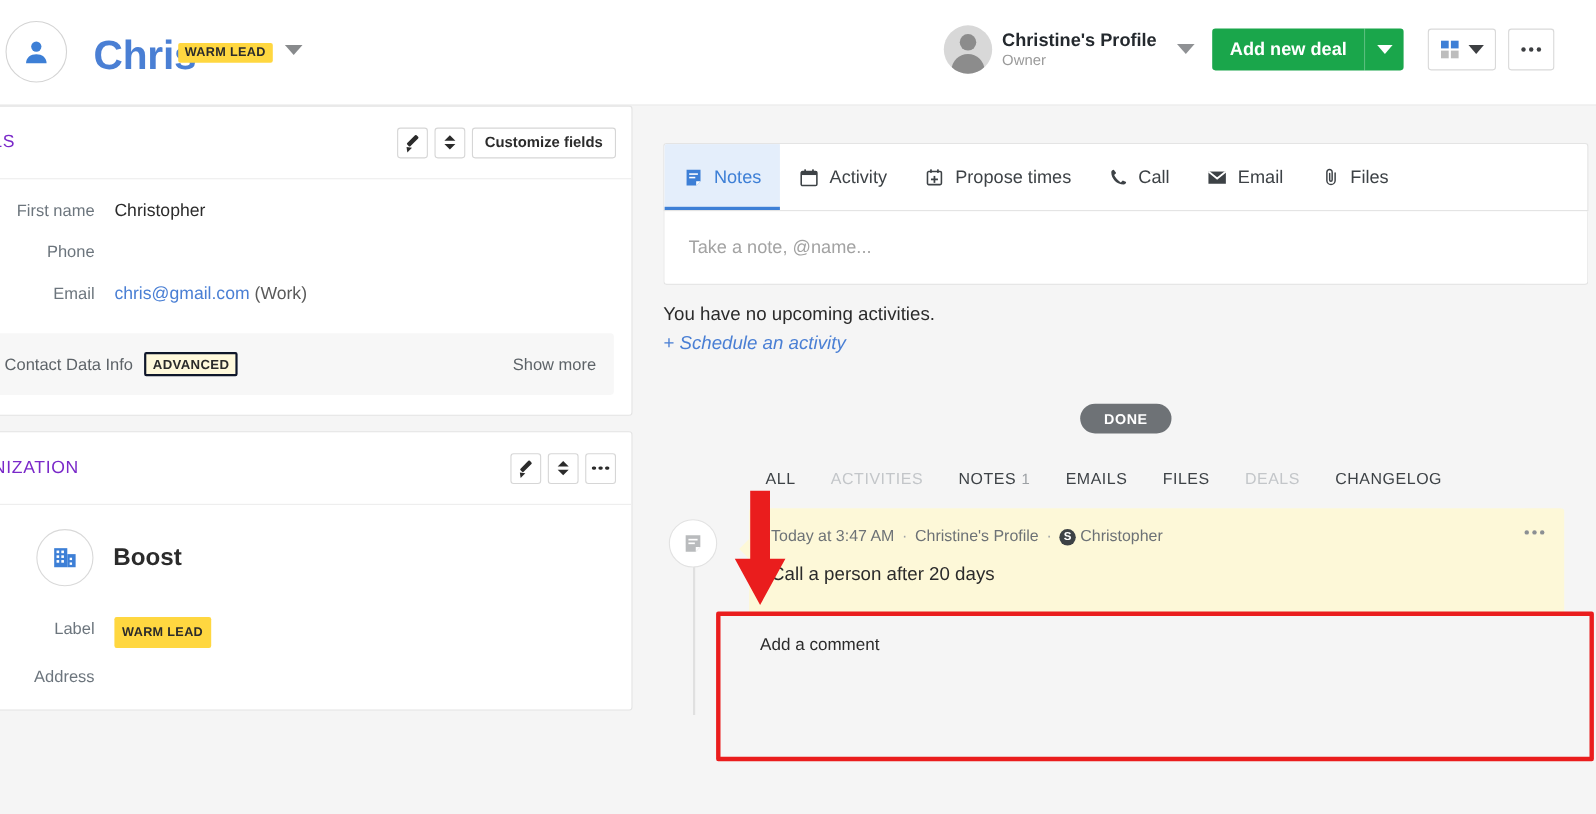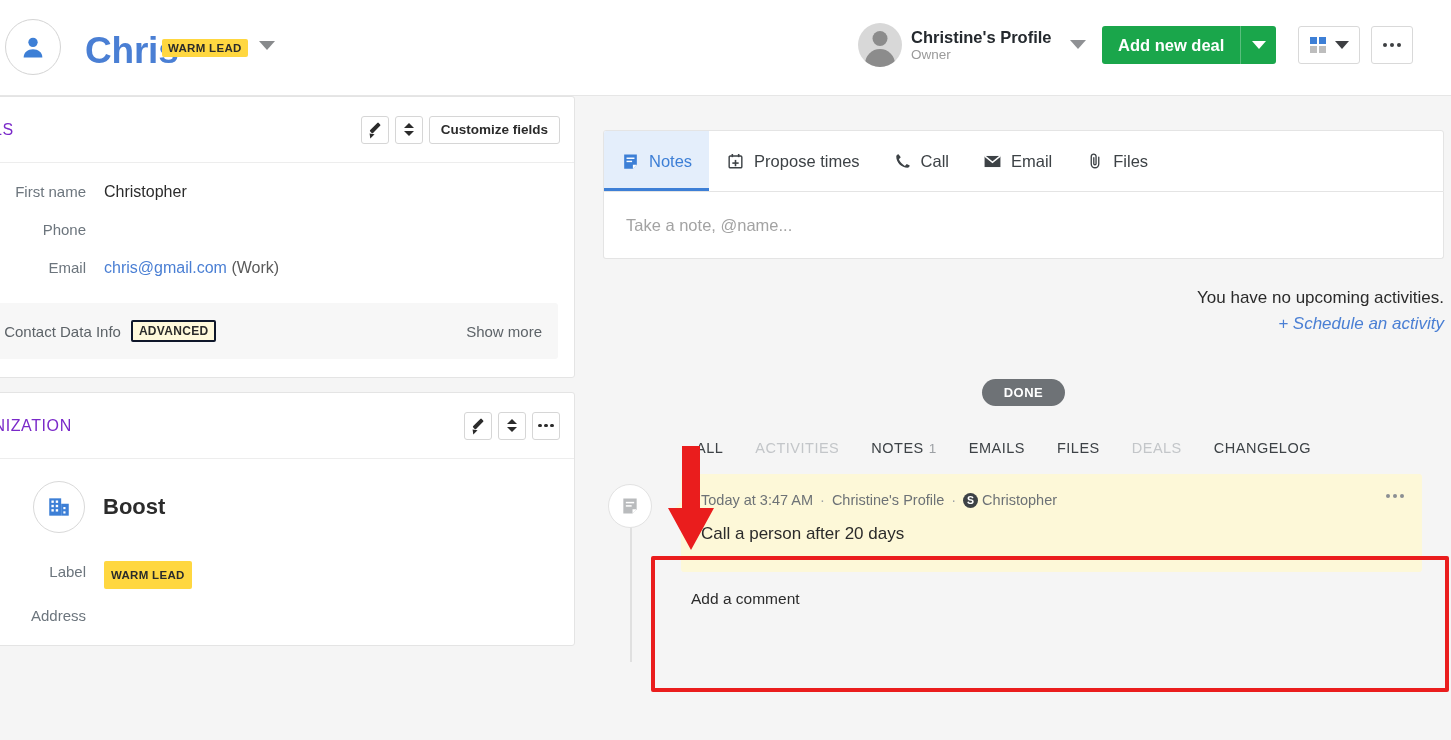--- a/index.html
+++ b/index.html
@@ -232,21 +232,21 @@
   }
   .note-input input::placeholder { color: #a3a3a3; }
 
   .pill-wrap { display: flex; justify-content: center; margin-top: 28px; }
   .pill {
     background: #6e7276; color: #fff; border-radius: 14px;
     font-size: 13px; font-weight: bold; letter-spacing: 0.5px;
     padding: 6px 22px;
   }
   .empty-text {
-    text-align: right; margin-top: 26px;
+    text-align: left; margin-top: 14px;
     font-size: 17px; color: #2b2b2b; line-height: 26px;
   }
   .empty-link { display: block; color: #4a7fd4; cursor: pointer; font-style: italic; }
 
   .filter-row {
     display: flex; align-items: baseline; gap: 32px;
     margin-top: 34px; padding-left: 93px;
   }
   .filter-item {
     font-size: 14.5px; letter-spacing: 0.5px; color: #3d4246; cursor: pointer;
@@ -470,20 +470,29 @@
         <svg width="19" height="19" viewBox="0 0 24 24">
           <path d="M4 3h16v13l-5 5H4z" fill="#3d7fd6"></path>
           <rect x="7" y="7" width="10" height="1.8" fill="#fff"></rect>
           <rect x="7" y="11" width="7" height="1.8" fill="#fff"></rect>
           <path d="M15 21v-5h5z" fill="#ffffff"></path>
         </svg>
         <span>Notes</span>
       </div>
       <div class="tab">
         <svg width="19" height="19" viewBox="0 0 24 24">
+          <rect x="3" y="5" width="18" height="16" rx="1.5" fill="none" stroke="#3d4246" stroke-width="1.8"></rect>
+          <rect x="3" y="5" width="18" height="4" fill="#3d4246"></rect>
+          <rect x="6.5" y="2.5" width="2" height="4" fill="#3d4246"></rect>
+          <rect x="15.5" y="2.5" width="2" height="4" fill="#3d4246"></rect>
+        </svg>
+        <span>Activity</span>
+      </div>
+      <div class="tab">
+        <svg width="19" height="19" viewBox="0 0 24 24">
           <rect x="4" y="5" width="16" height="15" rx="1.5" fill="none" stroke="#3d4246" stroke-width="1.8"></rect>
           <rect x="7" y="2.5" width="2" height="4" fill="#3d4246"></rect>
           <rect x="15" y="2.5" width="2" height="4" fill="#3d4246"></rect>
           <rect x="11" y="10" width="2" height="8" fill="#3d4246"></rect>
           <rect x="8" y="13" width="8" height="2" fill="#3d4246"></rect>
         </svg>
         <span>Propose times</span>
       </div>
       <div class="tab">
         <svg width="18" height="18" viewBox="0 0 24 24">

